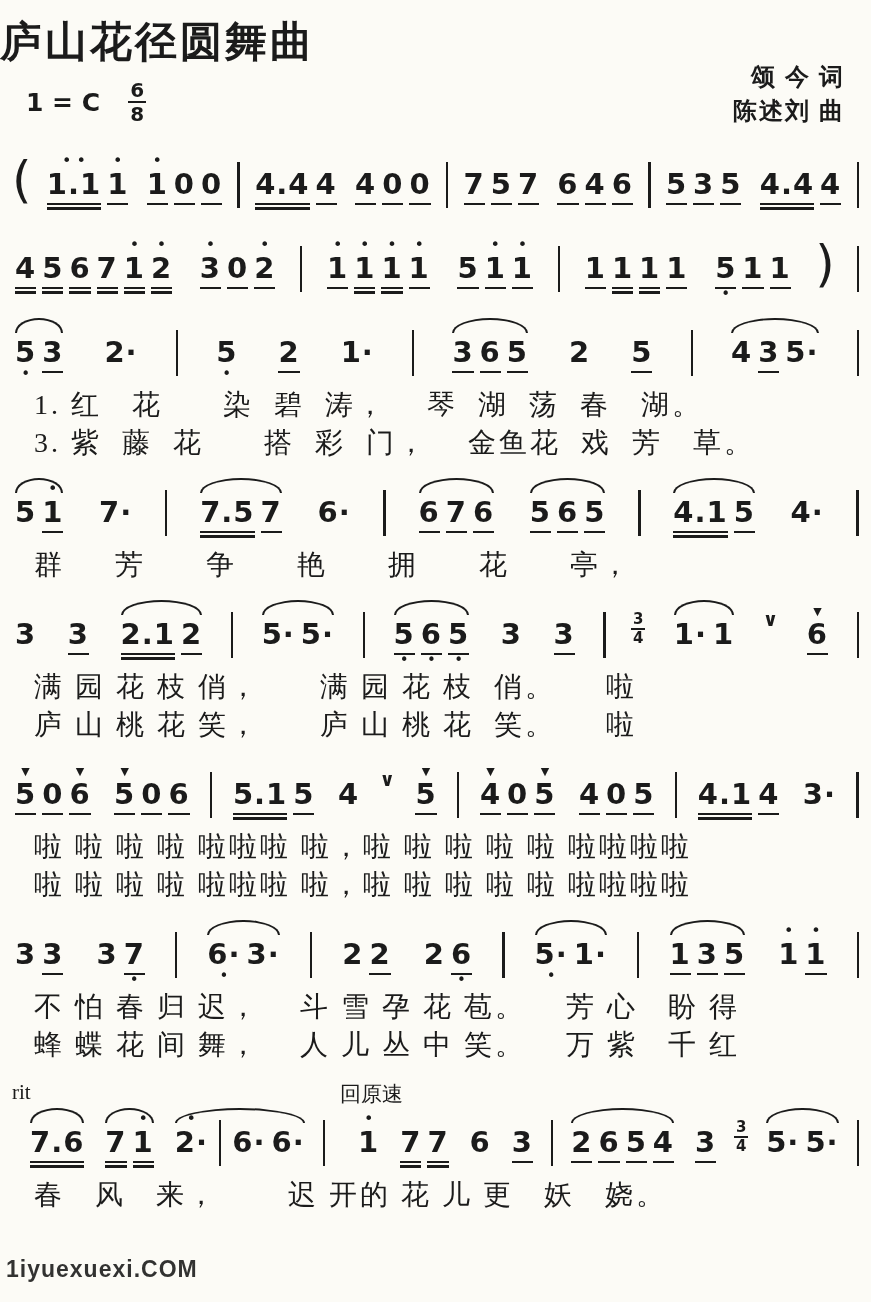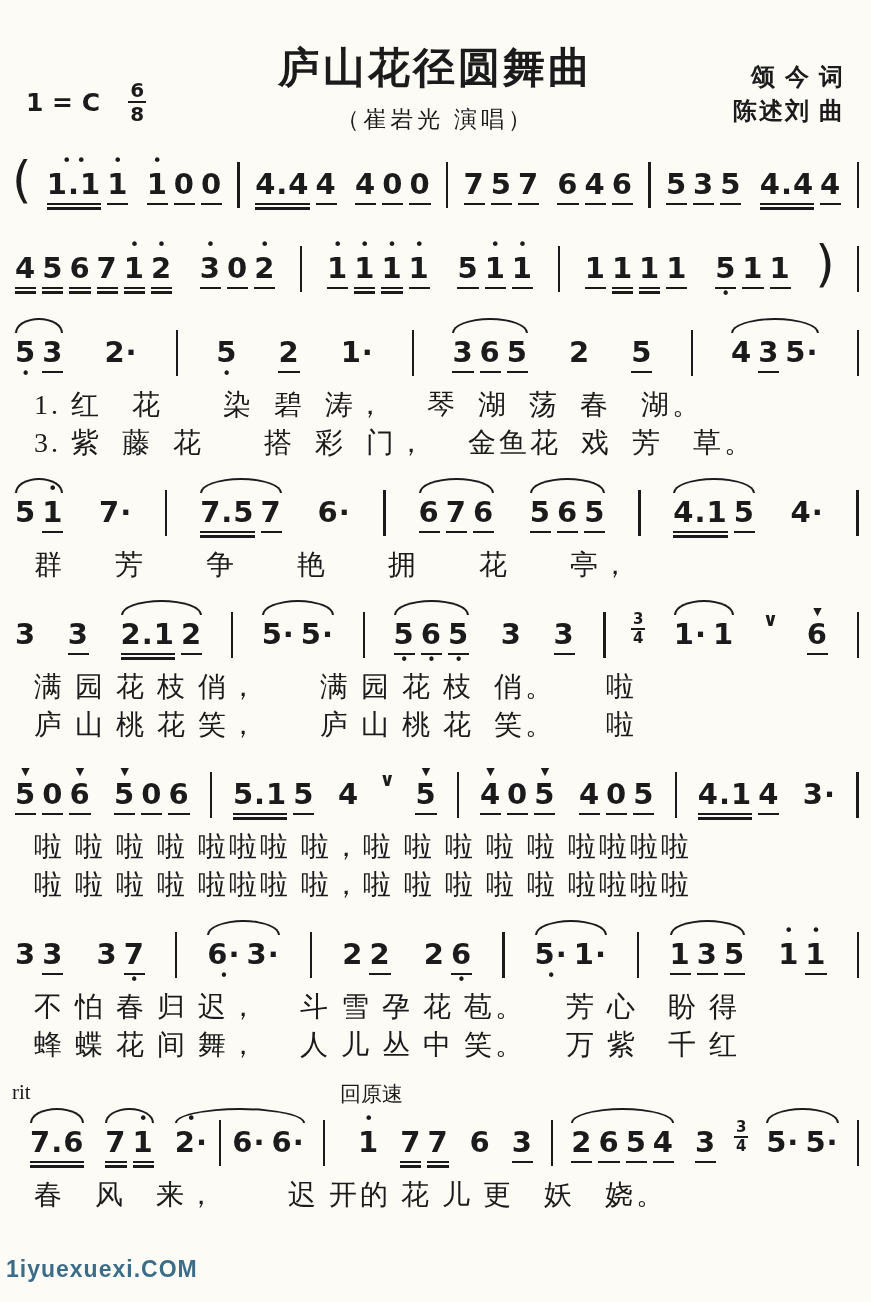--- a/index.html
+++ b/index.html
@@ -9,21 +9,21 @@
     color:#1b1b1b;
     font-family:"Liberation Serif",serif;
     position:relative;
     overflow:hidden;
   }
   .page{position:relative;width:100%;height:100%;}
 
   
   .header{position:relative;height:150px;}
   .title{
-    text-align:center;padding-top:40px;
+    padding-top:14px;
     font-size:42px;font-weight:bold;letter-spacing:3px;
     font-family:"Liberation Sans",sans-serif;
   }
   .subtitle{text-align:center;font-size:23px;margin-top:8px;letter-spacing:4px;}
   .keysig{
     position:absolute;left:26px;top:80px;
     display:flex;align-items:center;gap:28px;
     font-family:"DejaVu Sans",sans-serif;font-weight:bold;font-size:25px;
   }
   .frac{display:inline-flex;flex-direction:column;align-items:center;font-size:20px;line-height:20px;}
@@ -99,21 +99,20 @@
     font-size:23px;letter-spacing:1px;opacity:.8;
   }
 </style>
 </head>
 <body>
 
 <div class="page">
 
   <div class="header">
     <div class="title">庐山花径圆舞曲</div>
-    <div class="subtitle">（崔岩光 演唱）</div>
     <div class="keysig">
       <span>1 = C</span>
       <span class="frac">
         <span>6</span>
         <span class="frac-line"></span>
         <span>8</span>
       </span>
     </div>
     <div class="credits">
       <div>颂  今  词</div>
@@ -1319,14 +1318,14 @@
               <span class="n-num">5·</span>
               <span class="n-below"></span>
             </span>
           </span>
           <span class="bar"></span>
         </div>
         <div class="lyric">春   风   来，       迟 开的 花 儿 更   妖   娆。</div>
       </div>
     </div>
 
-  <div class="watermark" style="color: #0c4a6e;">1iyuexuexi.COM</div>
+  <div class="watermark" style="color: #000000;">1iyuexuexi.COM</div>
 </div>
 
 </body></html>

